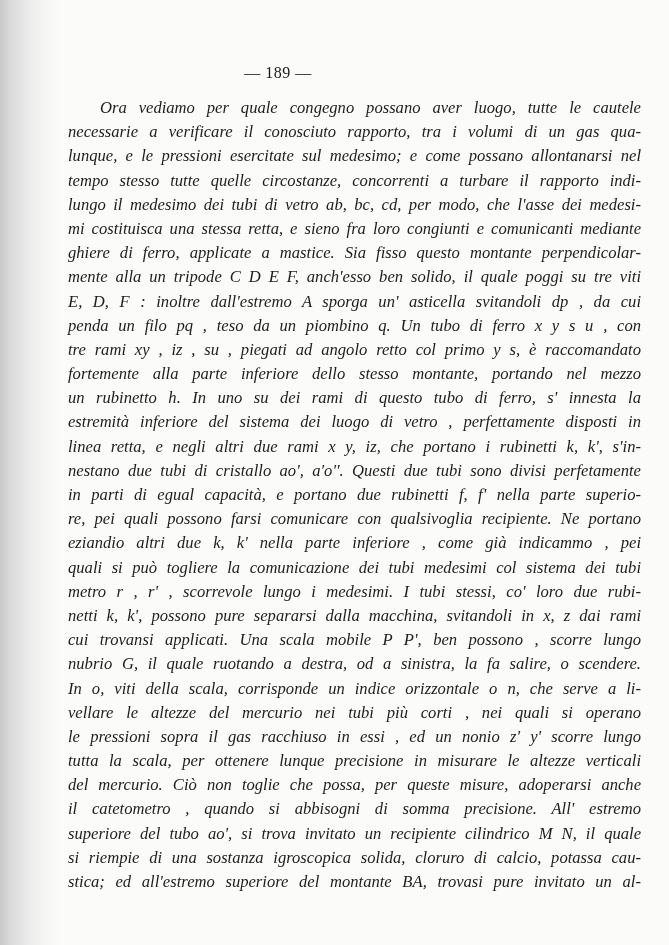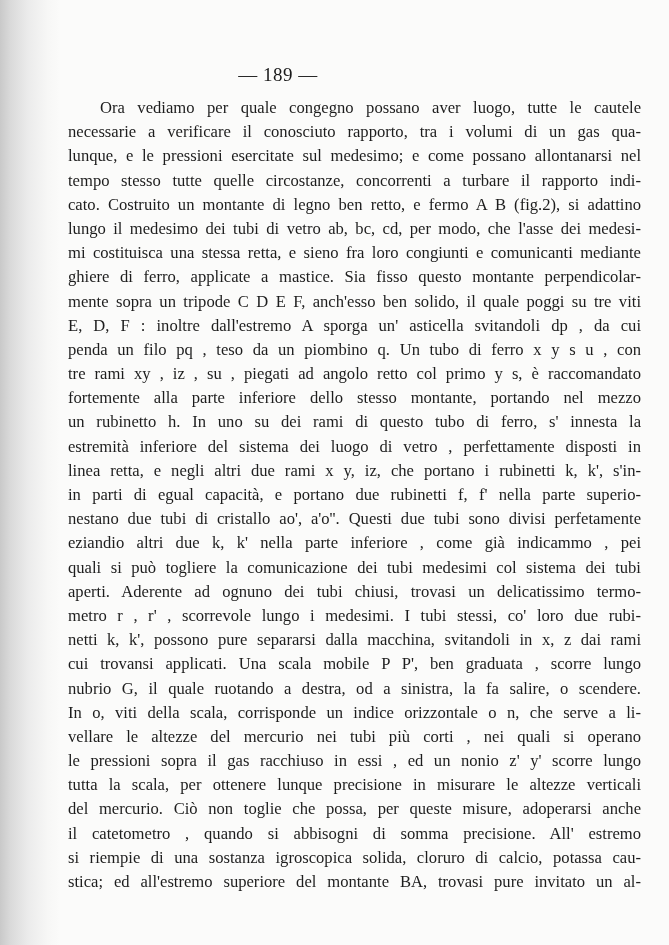--- a/index.html
+++ b/index.html
@@ -11,71 +11,72 @@
     color: #1c1c1c;
   }
   .gutter {
     position: absolute; left: 0; top: 0; width: 60px; height: 945px;
     background: linear-gradient(to right, #c9c9c9 0px, #d9d9d9 10px, #ebebeb 28px, #f7f7f6 48px, #fbfbfa 60px);
   }
   .page-number {
     position: absolute; top: 64px; left: 0; width: 556px;
     text-align: center;
     font-family: "Liberation Serif", serif;
-    font-size: 19px; letter-spacing: 0.5px;
+    font-size: 16px; letter-spacing: 0.5px;
     color: #1a1a1a;
   }
   .text-block {
     position: absolute; left: 68px; top: 96px; width: 573px;
     font-family: "Liberation Serif", serif;
     font-size: 16.6px;
     line-height: 24.2px;
     color: #1d1d1d;
   }
   .line {
     display: block; height: 24.2px; white-space: nowrap;
     text-align: justify; text-align-last: justify;
     overflow: visible;
+    font-style: italic;
   }
   .line.indent { padding-left: 32px; }
 </style>
 </head>
 <body>
 
 <div class="gutter"></div>
 
 <div class="page-number">— 189 —</div>
 
 <div class="text-block" id="textblock">
     <span class="line indent">Ora vediamo per quale congegno possano aver luogo, tutte le cautele</span>
     <span class="line">necessarie a verificare il conosciuto rapporto, tra i volumi di un gas qua-</span>
     <span class="line">lunque, e le pressioni esercitate sul medesimo; e come possano allontanarsi nel</span>
     <span class="line">tempo stesso tutte quelle circostanze, concorrenti a turbare il rapporto indi-</span>
-    <span class="line">cato. Costruito un montante di legno ben retto, e fermo A B (fig.2), si adattino</span>
     <span class="line">lungo il medesimo dei tubi di vetro ab, bc, cd, per modo, che l'asse dei medesi-</span>
     <span class="line">mi costituisca una stessa retta, e sieno fra loro congiunti e comunicanti mediante</span>
     <span class="line">ghiere di ferro, applicate a mastice. Sia fisso questo montante perpendicolar-</span>
-    <span class="line">mente sopra un tripode C D E F, anch'esso ben solido, il quale poggi su tre viti</span>
+    <span class="line">mente alla un tripode C D E F, anch'esso ben solido, il quale poggi su tre viti</span>
     <span class="line">E, D, F : inoltre dall'estremo A sporga un' asticella svitandoli dp , da cui</span>
     <span class="line">penda un filo pq , teso da un piombino q. Un tubo di ferro x y s u , con</span>
     <span class="line">tre rami xy , iz , su , piegati ad angolo retto col primo y s, è raccomandato</span>
     <span class="line">fortemente alla parte inferiore dello stesso montante, portando nel mezzo</span>
     <span class="line">un rubinetto h. In uno su dei rami di questo tubo di ferro, s' innesta la</span>
     <span class="line">estremità inferiore del sistema dei luogo di vetro , perfettamente disposti in</span>
     <span class="line">linea retta, e negli altri due rami x y, iz, che portano i rubinetti k, k', s'in-</span>
+    <span class="line">nestano due tubi di cristallo ao', a'o''. Questi due tubi sono divisi perfetamente</span>
     <span class="line">in parti di egual capacità, e portano due rubinetti f, f' nella parte superio-</span>
-    <span class="line">nestano due tubi di cristallo ao', a'o''. Questi due tubi sono divisi perfetamente</span>
+    <span class="line">re, pei quali possono farsi comunicare con qualsivoglia recipiente. Ne portano</span>
     <span class="line">eziandio altri due k, k' nella parte inferiore , come già indicammo , pei</span>
     <span class="line">quali si può togliere la comunicazione dei tubi medesimi col sistema dei tubi</span>
-    <span class="line">aperti. Aderente ad ognuno dei tubi chiusi, trovasi un delicatissimo termo-</span>
     <span class="line">metro r , r' , scorrevole lungo i medesimi. I tubi stessi, co' loro due rubi-</span>
     <span class="line">netti k, k', possono pure separarsi dalla macchina, svitandoli in x, z dai rami</span>
-    <span class="line">cui trovansi applicati. Una scala mobile P P', ben graduata , scorre lungo</span>
+    <span class="line">cui trovansi applicati. Una scala mobile P P', ben possono , scorre lungo</span>
     <span class="line">nubrio G, il quale ruotando a destra, od a sinistra, la fa salire, o scendere.</span>
     <span class="line">In o, viti della scala, corrisponde un indice orizzontale o n, che serve a li-</span>
     <span class="line">vellare le altezze del mercurio nei tubi più corti , nei quali si operano</span>
     <span class="line">le pressioni sopra il gas racchiuso in essi , ed un nonio z' y' scorre lungo</span>
     <span class="line">tutta la scala, per ottenere lunque precisione in misurare le altezze verticali</span>
     <span class="line">del mercurio. Ciò non toglie che possa, per queste misure, adoperarsi anche</span>
     <span class="line">il catetometro , quando si abbisogni di somma precisione. All' estremo</span>
+    <span class="line">superiore del tubo ao', si trova invitato un recipiente cilindrico M N, il quale</span>
     <span class="line">si riempie di una sostanza igroscopica solida, cloruro di calcio, potassa cau-</span>
     <span class="line">stica; ed all'estremo superiore del montante BA, trovasi pure invitato un al-</span>
   </div>
 
 </body></html>

